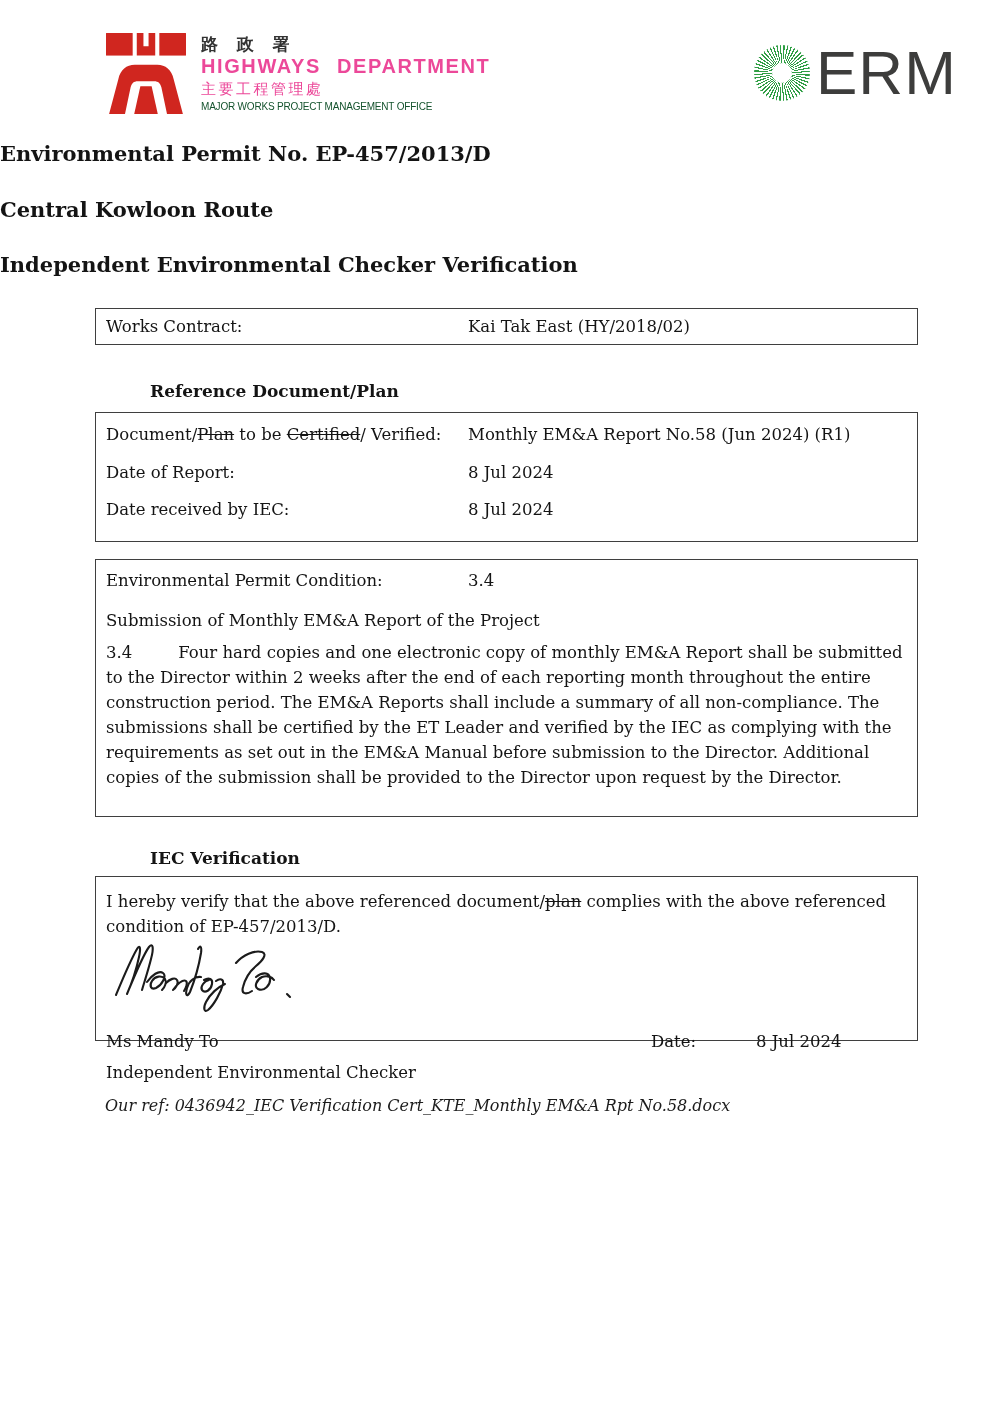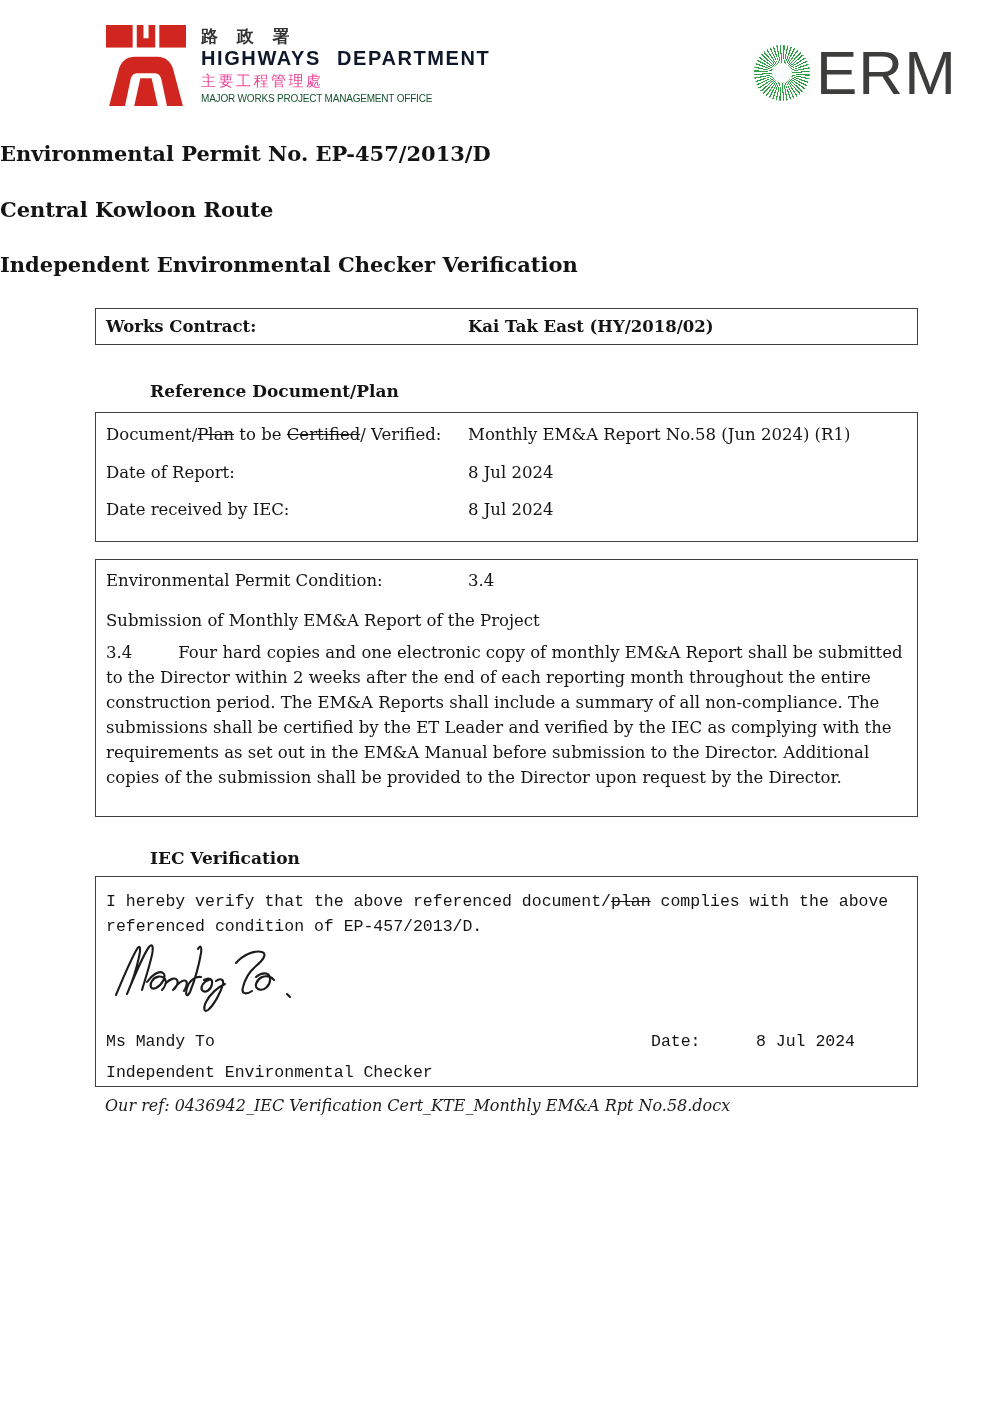--- a/index.html
+++ b/index.html
@@ -15,25 +15,25 @@
     position: relative;
     width: 992px;
     height: 1404px;
     background: #ffffff;
     font-family: "DejaVu Serif", serif;
     color: var(--ink);
     overflow: hidden;
   }
 
   
-  .hd-block { position: absolute; left: 106px; top: 24px; display: flex; gap: 15px; }
+  .hd-block { position: absolute; left: 106px; top: 32px; display: flex; gap: 15px; }
   .hd-logo { width: 80px; height: 82px; flex: 0 0 auto; }
   .hd-text { padding-top: 2px; font-family: "Liberation Sans", sans-serif; color: #2a2a2a; }
   .hd-cn1 { font-size: 17px; letter-spacing: 7px; font-weight: bold; color: #333; line-height: 21px; }
-  .hd-en1 { font-size: 20px; font-weight: bold; letter-spacing: 1.6px; word-spacing: 9px; color: #0f172a; line-height: 23px; }
+  .hd-en1 { font-size: 20px; font-weight: bold; letter-spacing: 1.6px; word-spacing: 9px; color: #ec4899; line-height: 23px; }
   .hd-cn2 { font-size: 15px; letter-spacing: 2.5px; color: #ec4899; line-height: 19px; margin-top: 1px; }
   .hd-en2 { font-size: 10px; letter-spacing: -0.2px; color: #14532d; line-height: 16px; margin-top: 1px; }
 
   .erm-block { position: absolute; left: 754px; top: 42px; display: flex; align-items: center; gap: 6px; }
   .erm-burst { width: 56px; height: 56px; border-radius: 50%; position: relative;
     background: repeating-conic-gradient(from 3deg, var(--erm-green) 0deg 3.1deg, #ffffff 3.1deg 7.5deg); }
   .erm-burst::after { content: ""; position: absolute; inset: 18px; background: #ffffff; border-radius: 50%; }
   .erm-name { font-family: "Liberation Sans", sans-serif; font-size: 62px; color: var(--erm-text); letter-spacing: 1px; line-height: 1; }
 
   
@@ -45,26 +45,26 @@
   
   .box { position: absolute; left: 95px; width: 823px; border: 1.5px solid var(--border); background: #fff; }
   .section-heading { position: absolute; left: 105px; font-weight: bold; font-size: 17px; margin-left: 45px; }
 
   .works-box { top: 308px; height: 37px; }
   .works-box .row { top: 8px; }
 
   .row { position: absolute; left: 0; right: 0; font-size: 16.5px; }
   .row .lbl { position: absolute; left: 10px; white-space: nowrap; }
   .row .val { position: absolute; left: 372px; white-space: nowrap; }
-  .bold { font-weight: bold; }
+  .bold { font-weight: normal; }
   .strike { text-decoration: line-through; }
 
   .refdoc-box { top: 412px; height: 130px; }
   .ep-box { top: 559px; height: 258px; }
-  .iec-box { top: 876px; height: 211px; font-family: Liberation Mono, monospace; }
+  .iec-box { top: 876px; height: 165px; }
 
   .para { position: absolute; left: 10px; right: 14px; font-size: 16.5px; line-height: 25px; text-align: left; }
   .tab-gap { display: inline-block; width: 46px; }
 
   .sig-svg { position: absolute; left: 14px; top: 58px; width: 205px; height: 80px; }
 
   .footer-ref { position: absolute; left: 105px; top: 1096px; font-style: italic; font-size: 16px; color: #1c1c1c; }
 </style>
 </head>
 <body>

